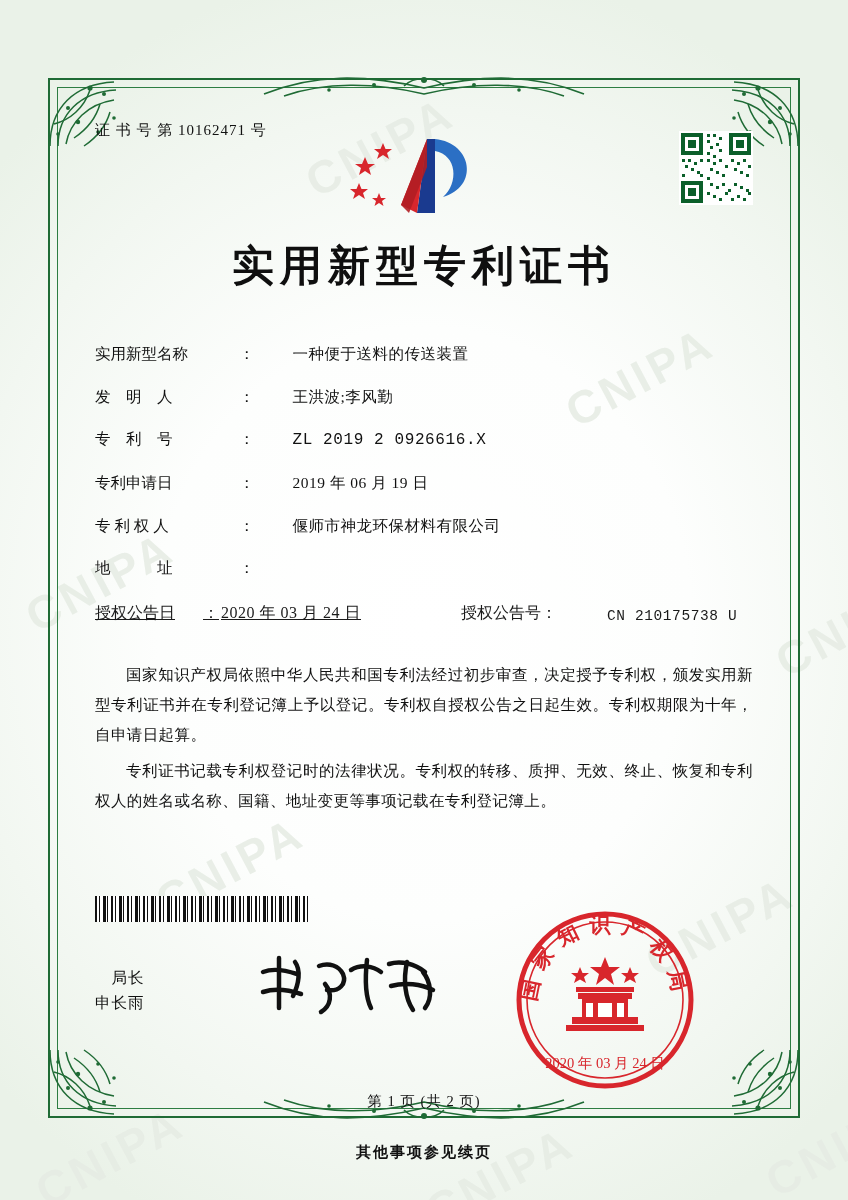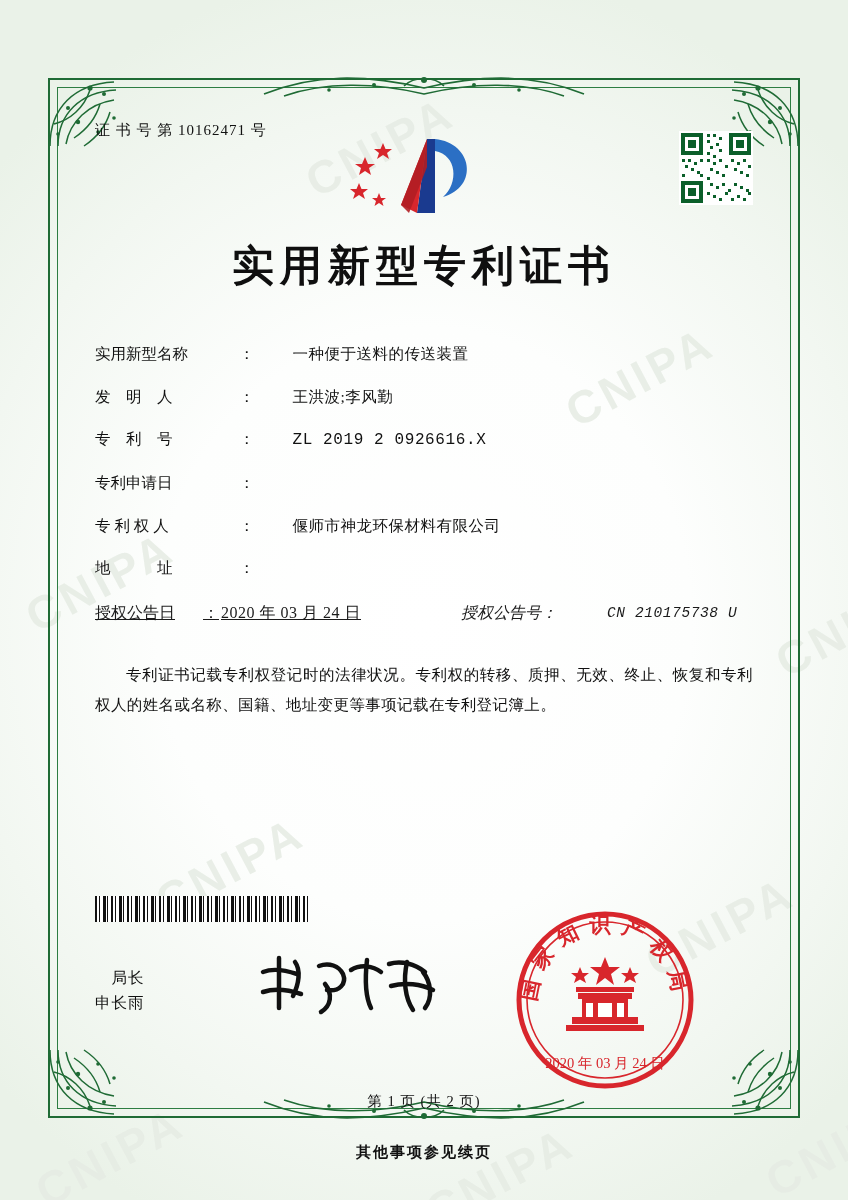--- a/index.html
+++ b/index.html
@@ -134,21 +134,21 @@
     flex: 1;
     letter-spacing: .5px;
   }
   .field-value.mono {
     font-family: "Liberation Mono", "DejaVu Sans Mono", monospace;
     font-size: 16px;
     letter-spacing: .6px;
   }
   .row-split { display: flex; align-items: baseline; }
   .row-split .left { width: 330px; flex: 0 0 330px; display: flex; text-decoration: underline; }
-  .row-split .right { display: flex; align-items: center; font-style: italic; }
+  .row-split .right { display: flex; align-items: flex-end; }
   .right-label { margin-right: 2px; }
   .right-value {
     font-family: "Liberation Mono", "DejaVu Sans Mono", monospace;
     font-size: 14.5px;
     letter-spacing: .6px;
     margin-left: 48px;
   }
 
   .paragraphs {
     margin-top: 36px;
@@ -466,20 +466,21 @@
           <span class="field-value">王洪波;李风勤</span>
         </div>
         <div class="field-row">
           <span class="field-label">专　利　号</span>
           <span class="field-sep">：</span>
           <span class="field-value mono">ZL 2019 2 0926616.X</span>
         </div>
         <div class="field-row">
           <span class="field-label">专利申请日</span>
           <span class="field-sep">：</span>
+          <span class="field-value">2019 年 06 月 19 日</span>
         </div>
         <div class="field-row">
           <span class="field-label">专 利 权 人</span>
           <span class="field-sep">：</span>
           <span class="field-value">偃师市神龙环保材料有限公司</span>
         </div>
         <div class="field-row">
           <span class="field-label">地　　　址</span>
           <span class="field-sep">：</span>
         </div>
@@ -491,20 +492,21 @@
         <span class="field-sep">：</span>
         <span class="field-value">2020 年 03 月 24 日</span>
       </div>
       <div class="right">
         <span class="right-label">授权公告号：</span>
         <span class="right-value">CN 210175738 U</span>
       </div>
     </div>
 
     <div class="paragraphs" id="paragraph-list">
+        <p>国家知识产权局依照中华人民共和国专利法经过初步审查，决定授予专利权，颁发实用新型专利证书并在专利登记簿上予以登记。专利权自授权公告之日起生效。专利权期限为十年，自申请日起算。</p>
         <p>专利证书记载专利权登记时的法律状况。专利权的转移、质押、无效、终止、恢复和专利权人的姓名或名称、国籍、地址变更等事项记载在专利登记簿上。</p>
       </div>
   </div>
 
   <div class="barcode"></div>
 
   <div class="sign-block">
     <div>局长</div>
     <div>申长雨</div>
   </div>

